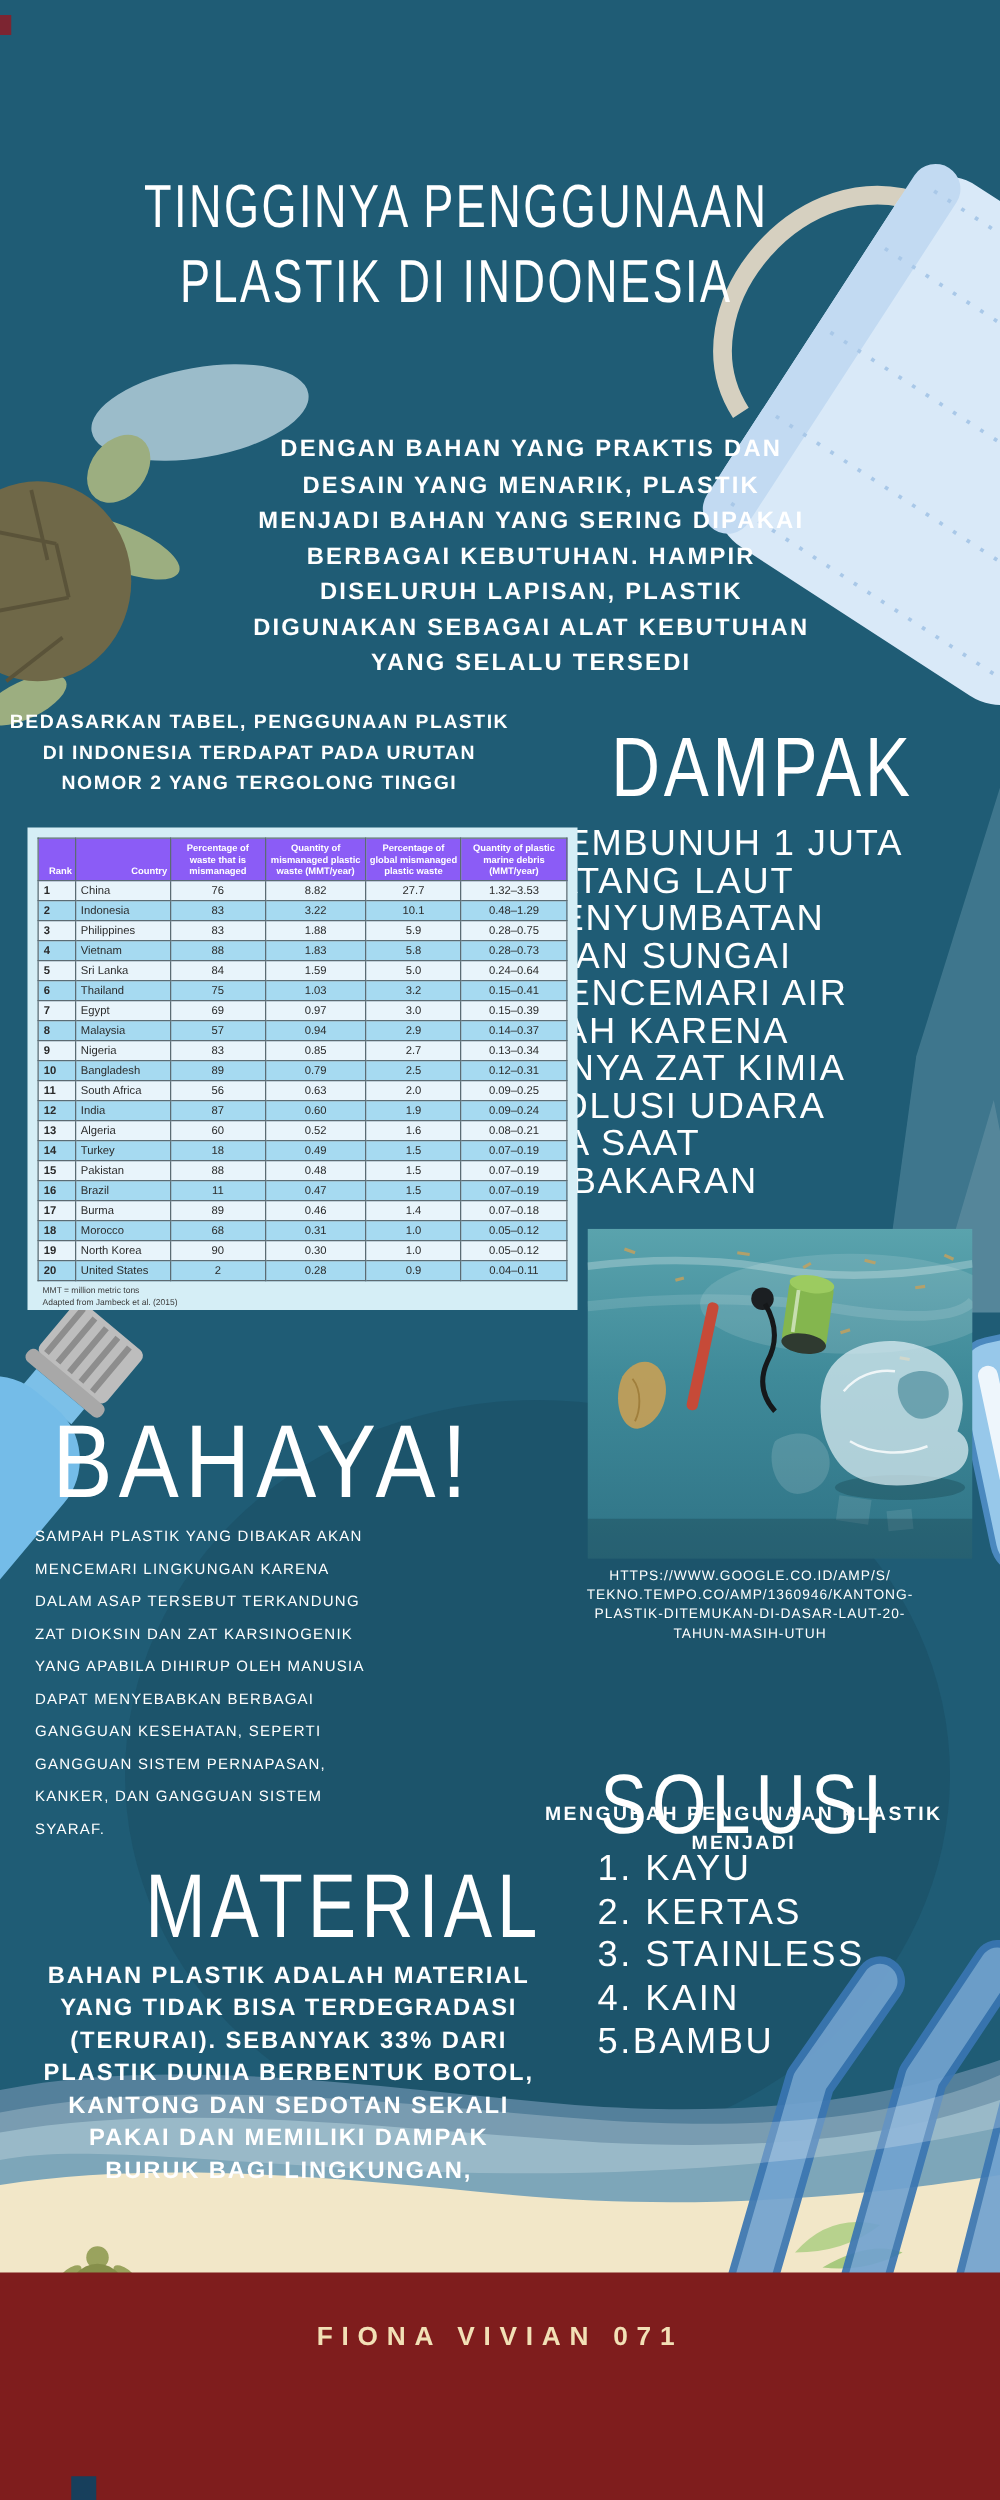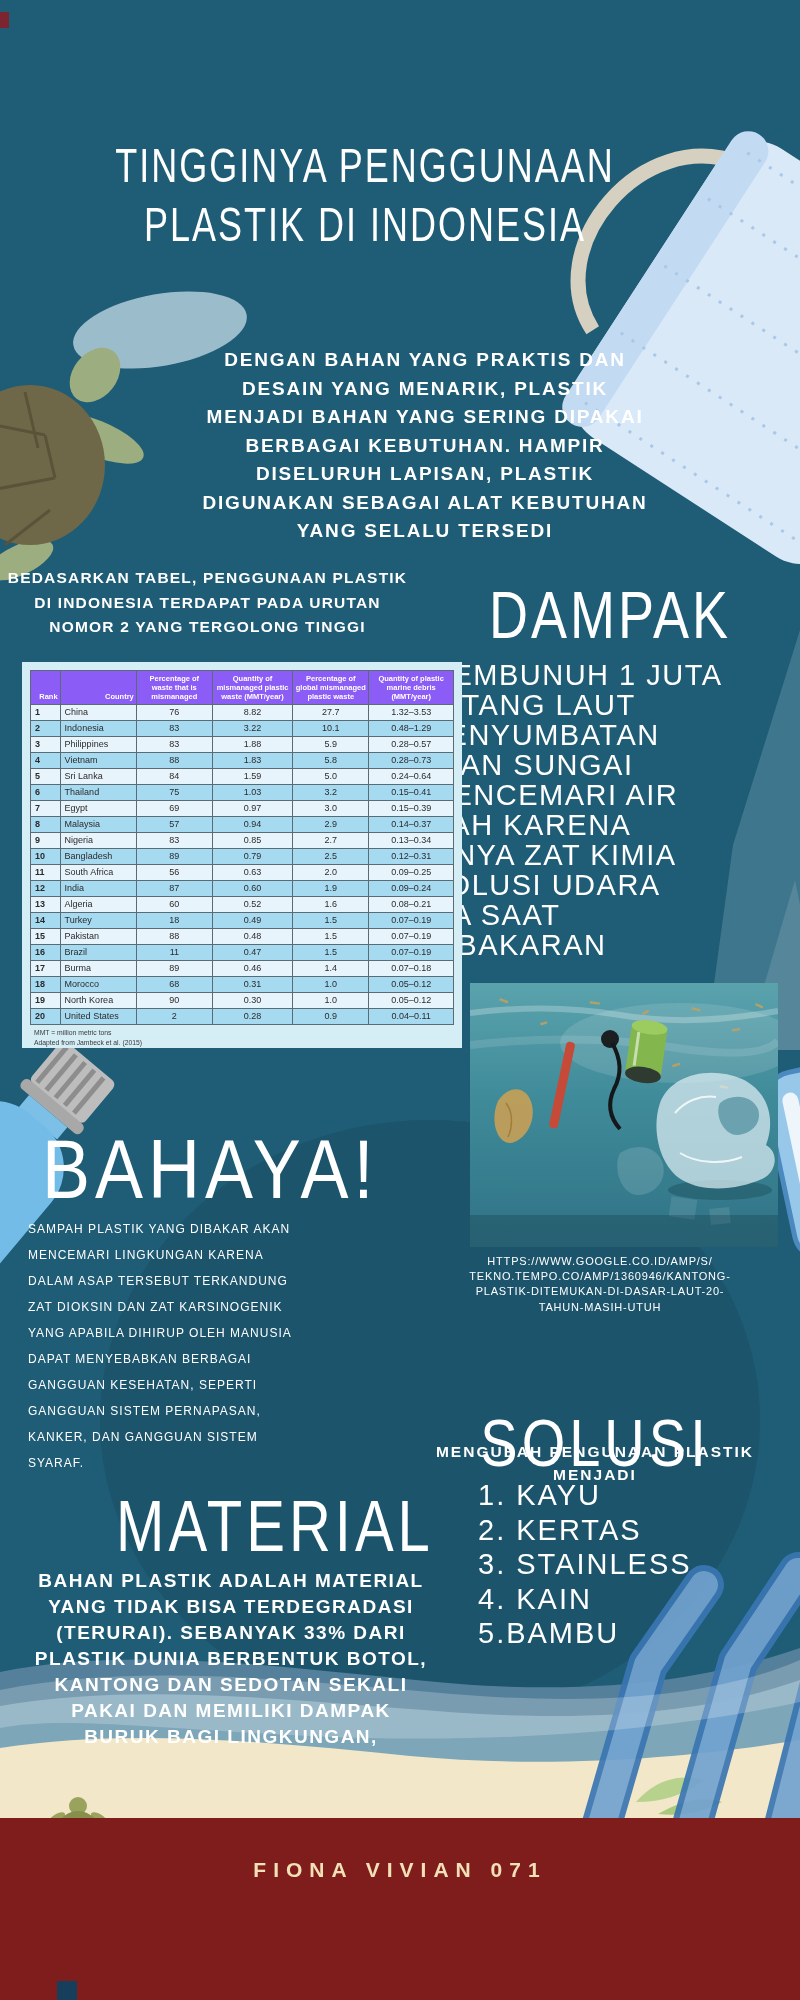--- a/index.html
+++ b/index.html
@@ -220,21 +220,21 @@
             <td class="col3">3.22</td>
             <td class="col4">10.1</td>
             <td class="col5">0.48–1.29</td>
           </tr>
           <tr class="odd">
             <td class="col0">3</td>
             <td class="col1">Philippines</td>
             <td class="col2">83</td>
             <td class="col3">1.88</td>
             <td class="col4">5.9</td>
-            <td class="col5">0.28–0.57</td>
+            <td class="col5">0.28–0.75</td>
           </tr>
           <tr class="even">
             <td class="col0">4</td>
             <td class="col1">Vietnam</td>
             <td class="col2">88</td>
             <td class="col3">1.83</td>
             <td class="col4">5.8</td>
             <td class="col5">0.28–0.73</td>
           </tr>
           <tr class="odd">

